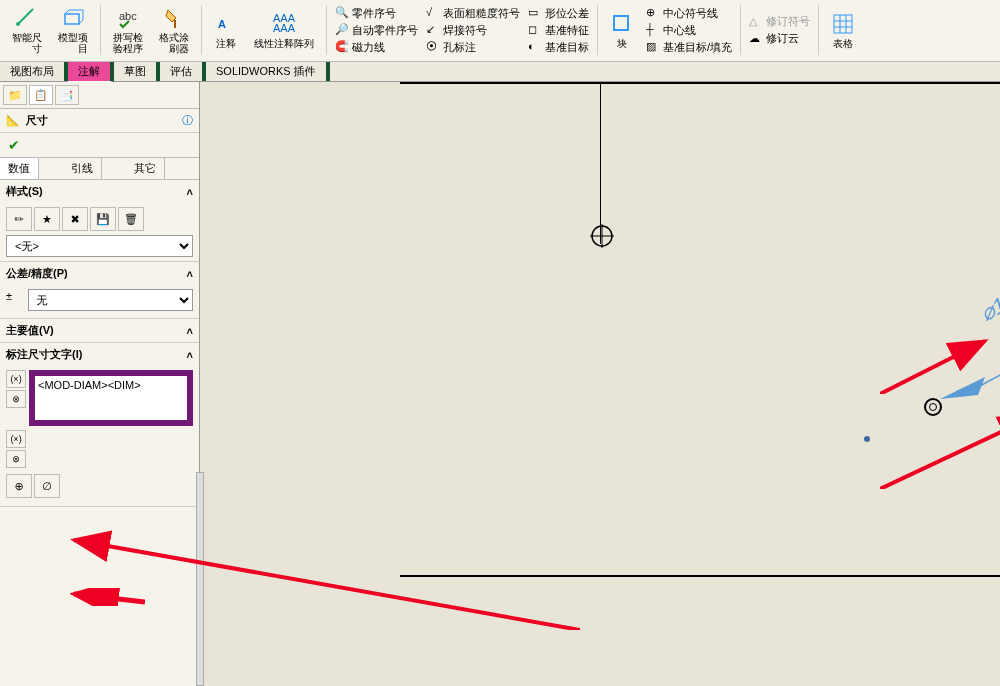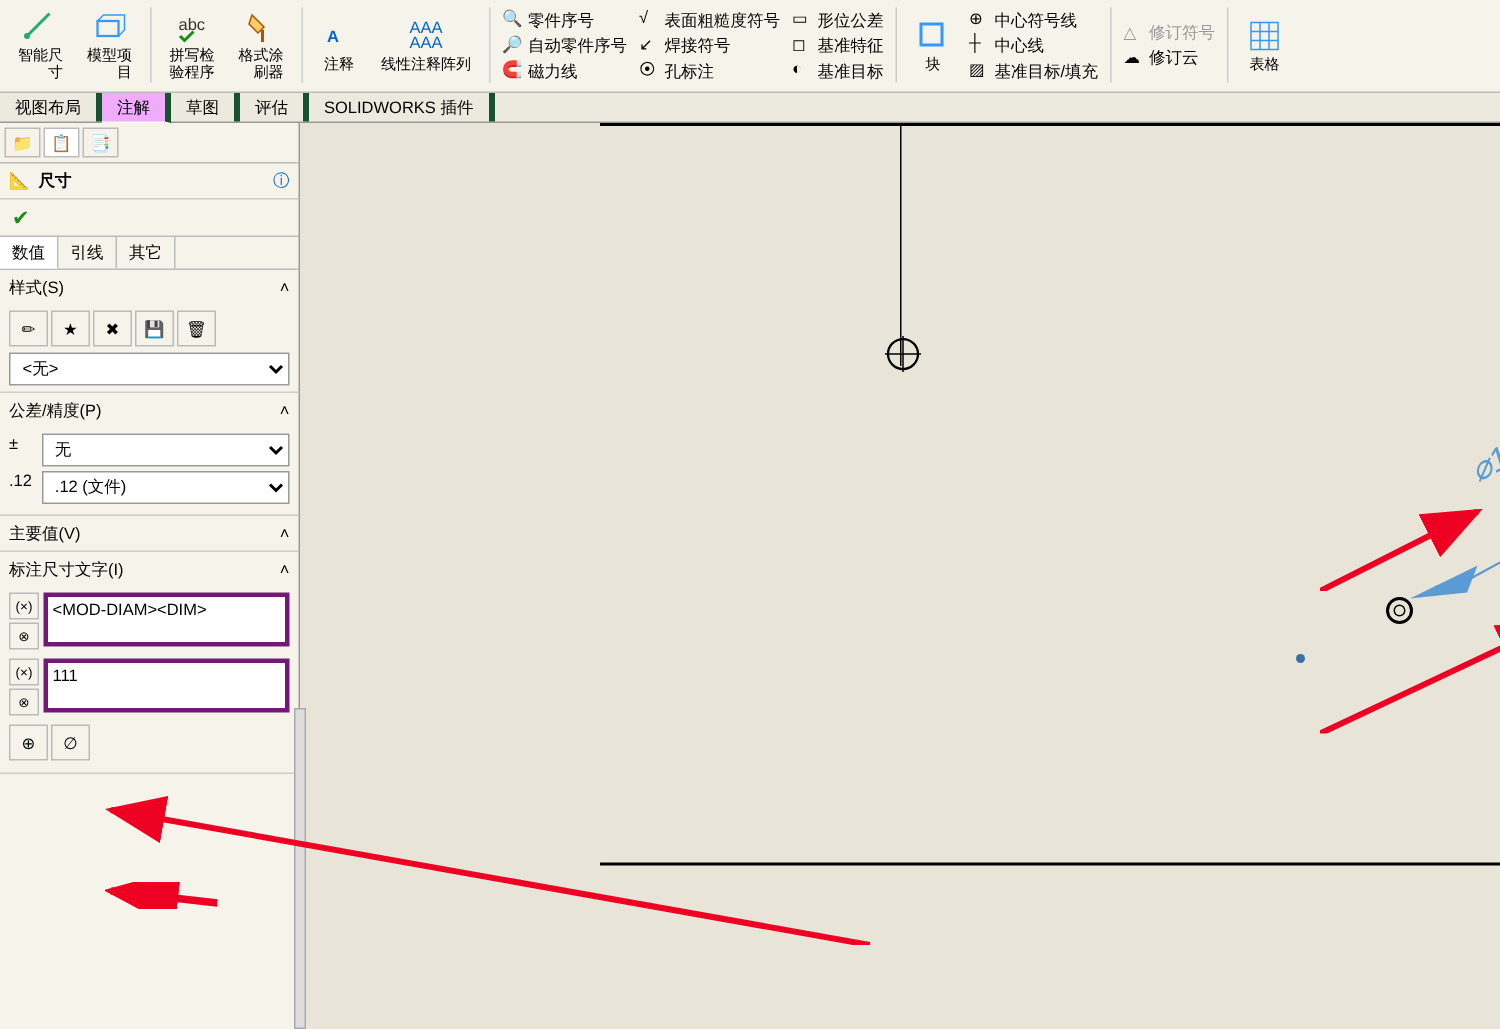--- a/index.html
+++ b/index.html
@@ -7,43 +7,43 @@
 .ribbon{background:#f5f3ea;border-bottom:1px solid #bbb;height:62px;display:flex;align-items:flex-start;padding:2px 4px;}
 .rib-item{display:flex;flex-direction:column;align-items:center;justify-content:center;padding:2px 6px;margin:0 2px;text-align:center;height:56px;cursor:pointer;}
 .rib-icon{width:24px;height:24px;margin-bottom:2px;display:flex;align-items:center;justify-content:center;}
 .rib-label{font-size:10px;line-height:11px;white-space:pre-line;text-align:right;}
 .rib-sep{width:1px;background:#ccc;height:50px;margin:3px 4px;}
 .rib-col{display:flex;flex-direction:column;align-items:flex-start;justify-content:center;height:56px;padding:0 4px;}
 .rib-row{display:flex;align-items:center;padding:1px 0;cursor:pointer;}
 .rib-row .mini-icon{width:14px;height:14px;margin-right:3px;}
 .tabs{background:#eceadf;border-bottom:1px solid #999;height:20px;display:flex;}
 .tab{padding:2px 10px;border-right:4px solid #14532d;cursor:pointer;}
-.tab.active{background:#f0abfc;border-bottom:1px solid #fbfaf3;margin-bottom:-1px;}
+.tab.active{background:#ec4899;border-bottom:1px solid #fbfaf3;margin-bottom:-1px;}
 .left-panel{position:absolute;left:0;top:82px;width:200px;bottom:0;background:#f5f3ea;border-right:1px solid #999;overflow-y:auto;}
 .lp-tabs{display:flex;border-bottom:1px solid #bbb;padding:3px;}
 .lp-tab{width:24px;height:20px;border:1px solid #bbb;margin-right:2px;display:flex;align-items:center;justify-content:center;cursor:pointer;background:#f5f3ea;}
 .lp-tab.active{background:#fff;}
 .lp-title{display:flex;align-items:center;padding:4px 6px;border-bottom:1px solid #ccc;}
 .lp-title .ticon{margin-right:6px;}
 .lp-check{padding:4px 8px;color:#1a8a1a;font-size:14px;}
-.lp-subtabs{display:flex;border-bottom:1px solid #bbb;border-top:1px solid #bbb;}
+.lp-subtabs{display:flex;border-bottom:1px solid #bbb;border-top:1px solid #bbb;gap:24px;}
 .lp-subtab{padding:3px 8px;border-right:1px solid #bbb;cursor:pointer;}
 .lp-subtab.active{background:#fff;}
 .lp-section{border-bottom:1px solid #ccc;}
-.lp-sec-header{display:flex;justify-content:space-between;align-items:center;padding:4px 6px;font-weight:normal;cursor:pointer;}
+.lp-sec-header{display:flex;justify-content:space-between;align-items:center;padding:4px 6px;font-weight:bold;cursor:pointer;}
 .lp-sec-body{padding:4px 6px;}
 .btn-row{display:flex;gap:2px;margin-bottom:4px;}
 .sq-btn{width:26px;height:24px;border:1px solid #bbb;background:#f5f3ea;display:flex;align-items:center;justify-content:center;cursor:pointer;}
 select,.sel-like{width:100%;border:1px solid #999;background:#fff;padding:2px 4px;height:22px;}
 .sel-row{display:flex;align-items:center;margin-bottom:3px;}
 .sel-row .lbl-icon{width:20px;height:20px;margin-right:4px;}
 .ro-input{width:100%;border:1px solid #999;background:#e8e5d8;padding:3px 4px;color:#666;margin-bottom:3px;}
 .chk-row{display:flex;align-items:center;padding:2px 0;}
 .chk-row input{margin-right:4px;}
-.txt-area{width:100%;border:3px solid #701a75;background:#fff;padding:3px;height:36px;resize:none;}
+.txt-area{width:100%;border:6px solid #701a75;background:#fff;padding:3px;height:56px;resize:none;}
 .txt-row{display:flex;align-items:flex-start;margin-bottom:4px;position:relative;}
 .txt-row .side-btns{display:flex;flex-direction:column;margin-right:3px;}
 .txt-row .side-btn{width:20px;height:18px;border:1px solid #bbb;background:#f5f3ea;font-size:9px;display:flex;align-items:center;justify-content:center;cursor:pointer;margin-bottom:2px;}
 .canvas{position:absolute;left:200px;top:82px;right:0;bottom:0;background:#e8e5d8;}
 .canvas-tools{position:absolute;top:0;right:150px;display:flex;gap:4px;padding:3px;}
 .ct-btn{width:20px;height:18px;display:flex;align-items:center;justify-content:center;cursor:pointer;color:#555;}
 .drawing{position:absolute;left:200px;top:0;right:0;height:495px;border-top:2px solid #000;border-bottom:2px solid #000;background:#e8e5d8;}
 .vline{position:absolute;left:200px;top:0;width:1px;height:160px;background:#000;}
 .origin-mark{position:absolute;left:190px;top:140px;width:24px;height:24px;}
 .hole-mark{position:absolute;left:524px;top:314px;width:18px;height:18px;border:2px solid #000;border-radius:50%;}
@@ -255,24 +255,20 @@
  <div class="lp-section">
   <div class="lp-sec-header">
         <span>公差/精度(P)</span>
         <span>˄</span>
       </div>
   <div class="lp-sec-body">
    <div class="sel-row">
           <div class="lbl-icon">±</div>
           <select><option>无</option></select>
         </div>
-   <div class="sel-row">
-          <div class="lbl-icon">.12</div>
-          <select><option>.12 (文件)</option></select>
-        </div>
   </div>
  </div>
 
  <div class="lp-section">
   <div class="lp-sec-header">
         <span>主要值(V)</span>
         <span>˄</span>
       </div>
  </div>
 
@@ -287,21 +283,20 @@
             <div class="side-btn">(×)</div>
             <div class="side-btn">⊗</div>
           </div>
     <textarea class="txt-area" style="">&lt;MOD-DIAM&gt;&lt;DIM&gt;</textarea>
    </div>
    <div class="txt-row">
     <div class="side-btns">
             <div class="side-btn">(×)</div>
             <div class="side-btn">⊗</div>
           </div>
-    <textarea class="txt-area" style="">111</textarea>
    </div>
    <div class="btn-row">
     <div class="sq-btn">⊕</div>
     <div class="sq-btn">∅</div>
    </div>
   </div>
  </div>
 </div>
 
 <div class="canvas">

